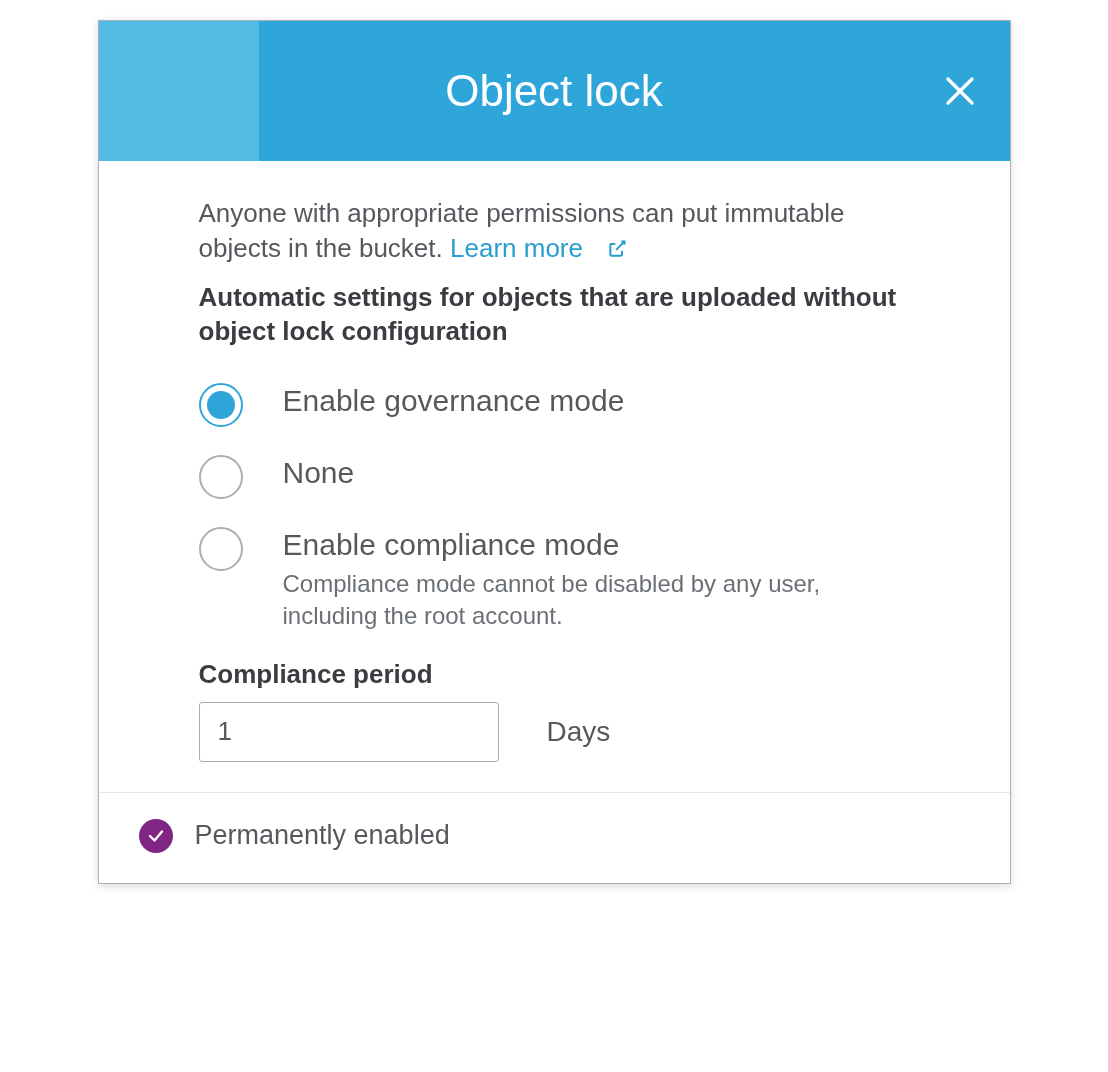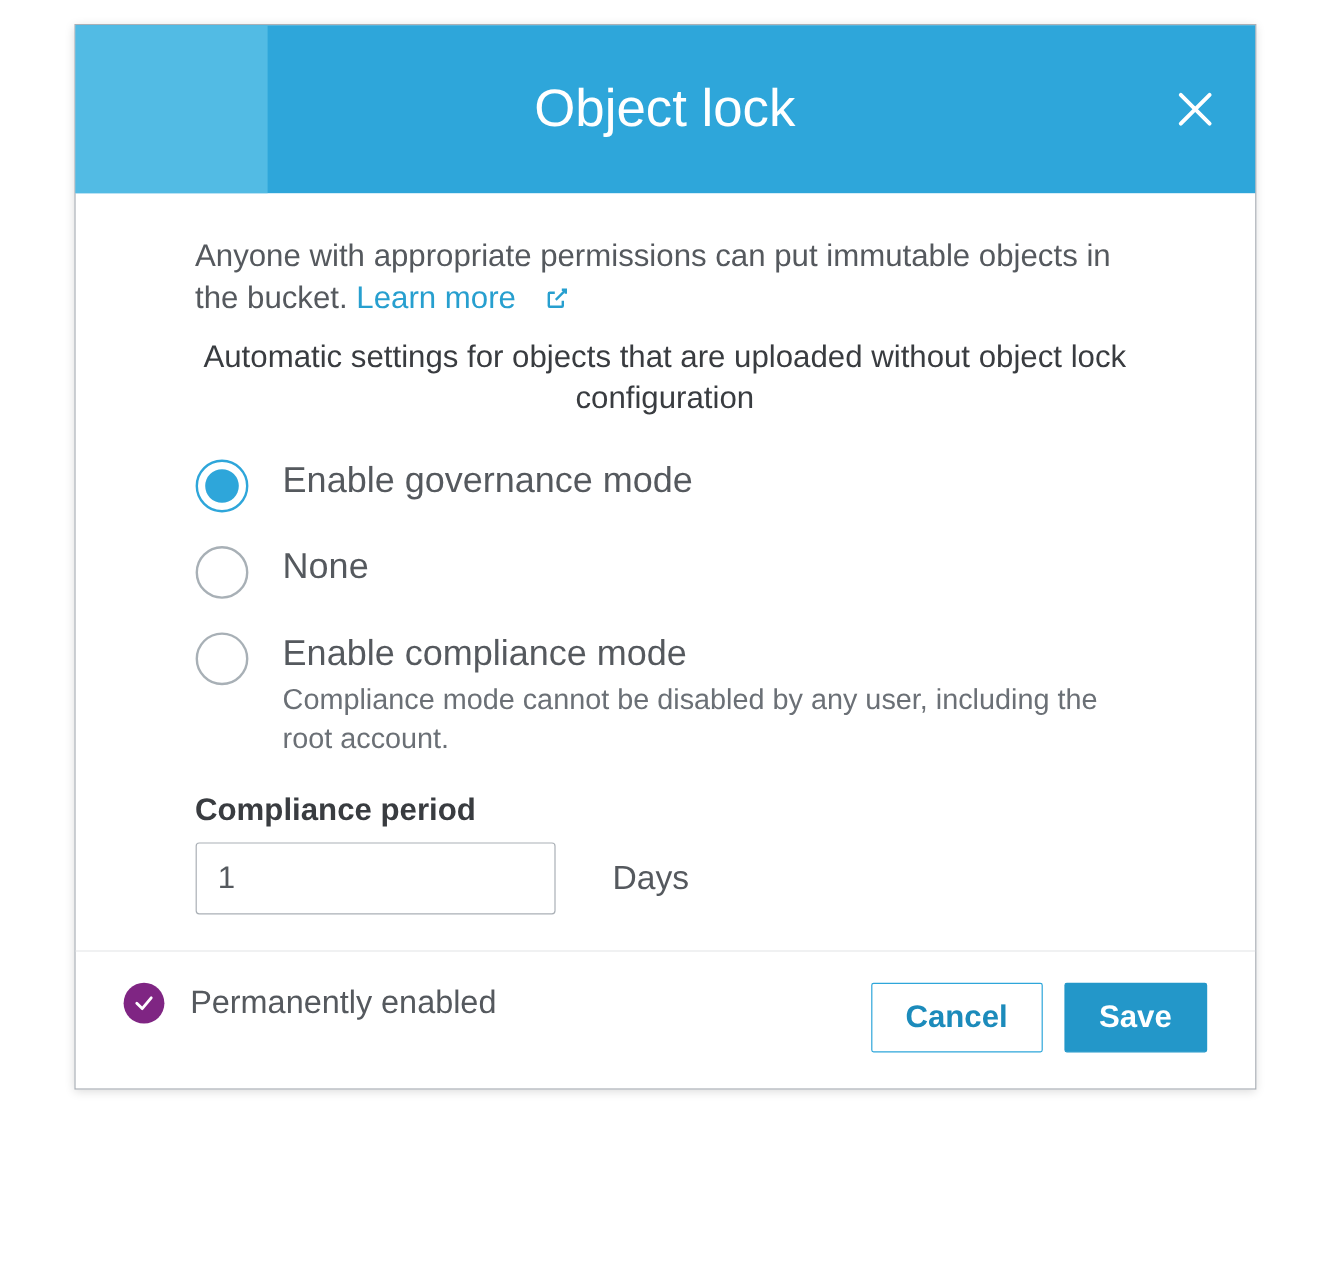--- a/index.html
+++ b/index.html
@@ -9,21 +9,21 @@
     }
     body {
       font-family: -apple-system, BlinkMacSystemFont, "Segoe UI", Helvetica, Arial, sans-serif;
       background: #ffffff;
       display: flex;
       justify-content: center;
       align-items: flex-start;
       padding: 20px;
     }
     .dialog {
-      width: 985px;
+      width: 913px;
       background: #ffffff;
       border: 1px solid #aab0b6;
       box-shadow: 0 2px 8px rgba(0,0,0,0.15);
     }
     .dialog-header {
       background: #2ea6da;
       height: 140px;
       display: flex;
       align-items: center;
       position: relative;
@@ -72,33 +72,32 @@
       display: inline-flex;
       align-items: center;
       gap: 24px;
     }
     .learn-more svg {
       width: 20px;
       height: 20px;
     }
     .section-heading {
       font-size: 26px;
-      font-weight: 400;
+      font-weight: 700;
       color: #393c40;
       line-height: 1.3;
       margin-bottom: 32px;
-      text-align: center;
     }
     .radio-group {
       margin-bottom: 24px;
     }
     .radio-row {
       display: flex;
       align-items: flex-start;
-      gap: 29px;
+      gap: 40px;
       margin-bottom: 26px;
     }
     .radio-circle {
       width: 44px;
       height: 44px;
       border-radius: 50%;
       border: 2px solid #a8b0b6;
       flex-shrink: 0;
       cursor: pointer;
       display: flex;
@@ -155,21 +154,21 @@
     }
     .field-unit {
       font-size: 28px;
       color: #55595e;
       margin-left: 24px;
     }
     .dialog-footer {
       border-top: 1px solid #e6e8ea;
       padding: 26px 40px 30px 40px;
       display: flex;
-      align-items: flex-start;
+      align-items: flex-end;
       justify-content: space-between;
     }
     .footer-left {
       display: flex;
       align-items: center;
       gap: 22px;
     }
     .check-badge {
       width: 34px;
       height: 34px;
@@ -275,18 +274,14 @@
 
   <div class="dialog-footer">
     <div class="footer-left">
       <div class="check-badge">
         <svg viewBox="0 0 24 24" fill="none" stroke="#ffffff" stroke-width="3.2" stroke-linecap="round" stroke-linejoin="round">
           <polyline points="4,12 10,18 20,6"></polyline>
         </svg>
       </div>
       <span class="footer-status">Permanently enabled</span>
     </div>
-    <div class="footer-right">
-      <div class="btn btn-cancel">Cancel</div>
-      <div class="btn btn-save">Save</div>
-    </div>
   </div>
 </div>
 
 </body></html>

